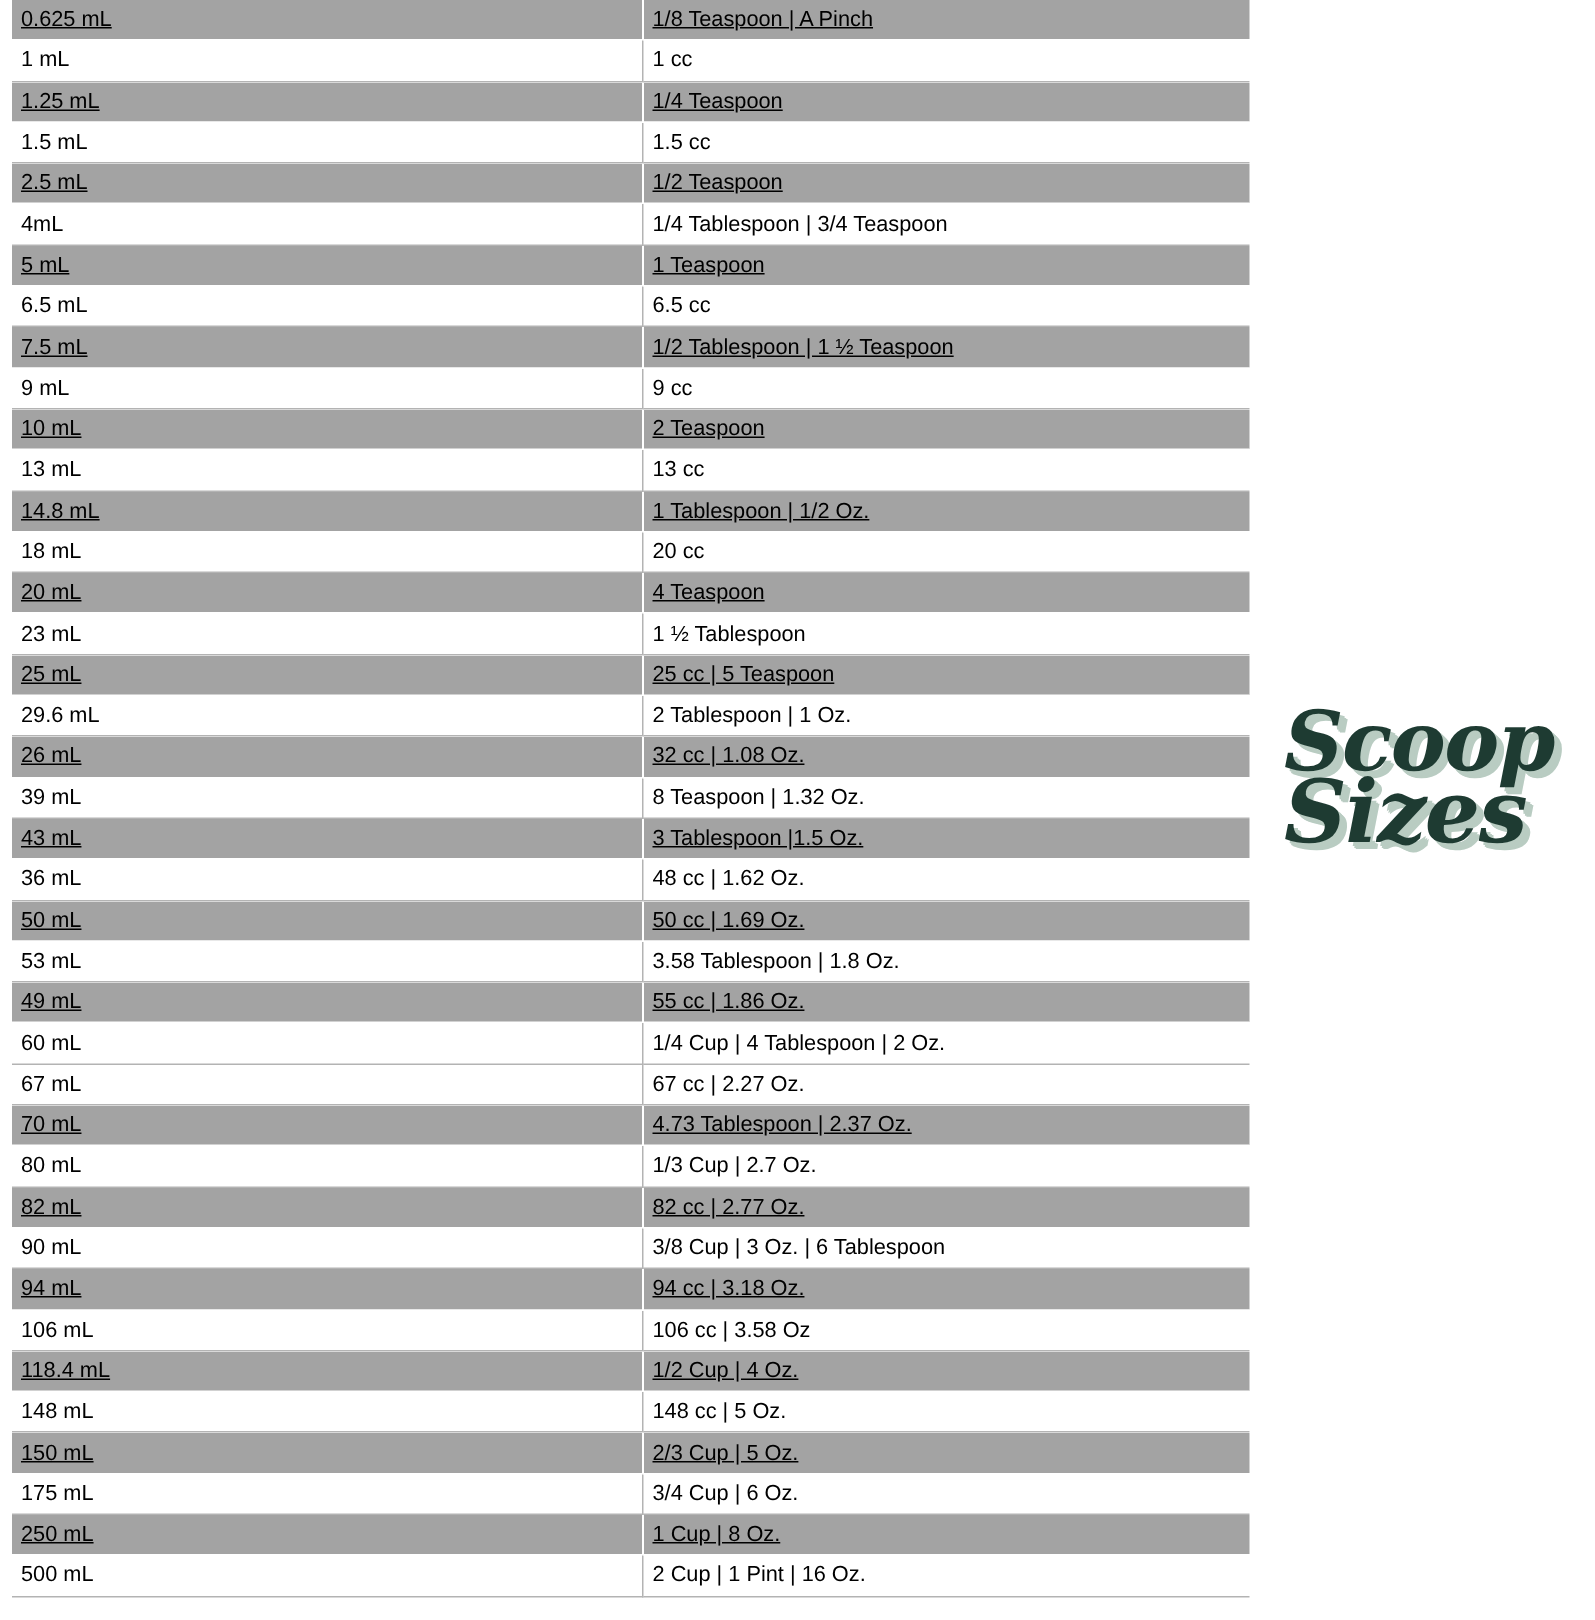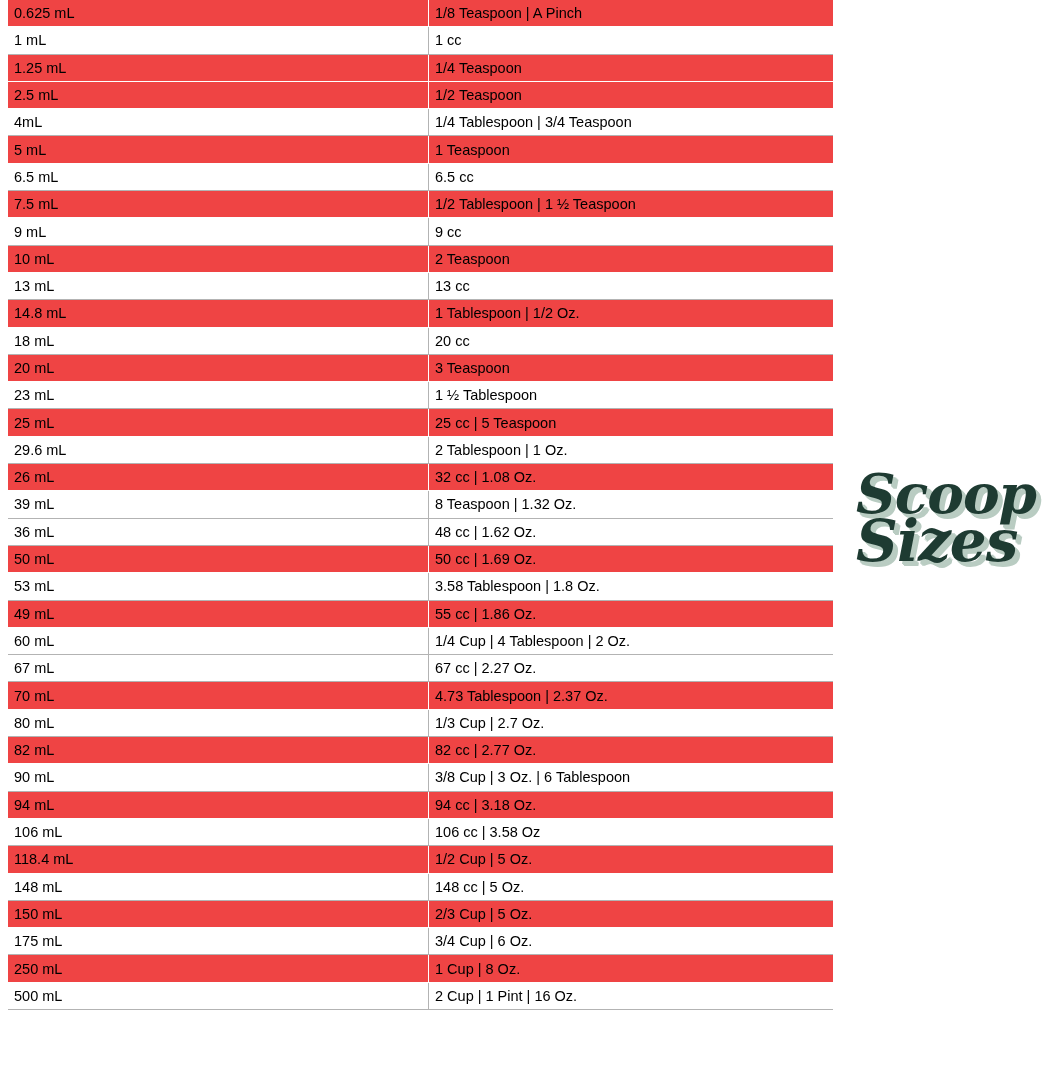--- a/index.html
+++ b/index.html
@@ -30,21 +30,22 @@
     vertical-align: middle;
     border-bottom: 1px solid #ffffff;
     white-space: nowrap;
     overflow: hidden;
   }
   #conversion-table td.col-ml {
     width: 408px;
     border-right: 1px solid #ffffff;
   }
   #conversion-table tr.shade td {
-    background: #ef4444;
+    background: #a3a3a3;
+    text-decoration: underline;
   }
   #conversion-table tr.plain td {
     background: #ffffff;
   }
   #conversion-table tr.plain td {
     border-bottom: 1px solid #b3b3b3;
     margin-left: 16px;
   }
   #conversion-table tr.plain td.col-ml {
     border-right: 1px solid #b3b3b3;
@@ -84,20 +85,24 @@
         <td class="col-eq">1/8 Teaspoon | A Pinch</td>
       </tr>
       <tr class="plain">
         <td class="col-ml">1 mL</td>
         <td class="col-eq">1 cc</td>
       </tr>
       <tr class="shade">
         <td class="col-ml">1.25 mL</td>
         <td class="col-eq">1/4 Teaspoon</td>
       </tr>
+      <tr class="plain">
+        <td class="col-ml">1.5 mL</td>
+        <td class="col-eq">1.5 cc</td>
+      </tr>
       <tr class="shade">
         <td class="col-ml">2.5 mL</td>
         <td class="col-eq">1/2 Teaspoon</td>
       </tr>
       <tr class="plain">
         <td class="col-ml">4mL</td>
         <td class="col-eq">1/4 Tablespoon | 3/4 Teaspoon</td>
       </tr>
       <tr class="shade">
         <td class="col-ml">5 mL</td>
@@ -126,21 +131,21 @@
       <tr class="shade">
         <td class="col-ml">14.8 mL</td>
         <td class="col-eq">1 Tablespoon | 1/2 Oz.</td>
       </tr>
       <tr class="plain">
         <td class="col-ml">18 mL</td>
         <td class="col-eq">20 cc</td>
       </tr>
       <tr class="shade">
         <td class="col-ml">20 mL</td>
-        <td class="col-eq">3 Teaspoon</td>
+        <td class="col-eq">4 Teaspoon</td>
       </tr>
       <tr class="plain">
         <td class="col-ml">23 mL</td>
         <td class="col-eq">1 ½ Tablespoon</td>
       </tr>
       <tr class="shade">
         <td class="col-ml">25 mL</td>
         <td class="col-eq">25 cc | 5 Teaspoon</td>
       </tr>
       <tr class="plain">
@@ -148,20 +153,24 @@
         <td class="col-eq">2 Tablespoon | 1 Oz.</td>
       </tr>
       <tr class="shade">
         <td class="col-ml">26 mL</td>
         <td class="col-eq">32 cc | 1.08 Oz.</td>
       </tr>
       <tr class="plain">
         <td class="col-ml">39 mL</td>
         <td class="col-eq">8 Teaspoon | 1.32 Oz.</td>
       </tr>
+      <tr class="shade">
+        <td class="col-ml">43 mL</td>
+        <td class="col-eq">3 Tablespoon |1.5 Oz.</td>
+      </tr>
       <tr class="plain">
         <td class="col-ml">36 mL</td>
         <td class="col-eq">48 cc | 1.62 Oz.</td>
       </tr>
       <tr class="shade">
         <td class="col-ml">50 mL</td>
         <td class="col-eq">50 cc | 1.69 Oz.</td>
       </tr>
       <tr class="plain">
         <td class="col-ml">53 mL</td>
@@ -198,21 +207,21 @@
       <tr class="shade">
         <td class="col-ml">94 mL</td>
         <td class="col-eq">94 cc | 3.18 Oz.</td>
       </tr>
       <tr class="plain">
         <td class="col-ml">106 mL</td>
         <td class="col-eq">106 cc | 3.58 Oz</td>
       </tr>
       <tr class="shade">
         <td class="col-ml">118.4 mL</td>
-        <td class="col-eq">1/2 Cup | 5 Oz.</td>
+        <td class="col-eq">1/2 Cup | 4 Oz.</td>
       </tr>
       <tr class="plain">
         <td class="col-ml">148 mL</td>
         <td class="col-eq">148 cc | 5 Oz.</td>
       </tr>
       <tr class="shade">
         <td class="col-ml">150 mL</td>
         <td class="col-eq">2/3 Cup | 5 Oz.</td>
       </tr>
       <tr class="plain">

